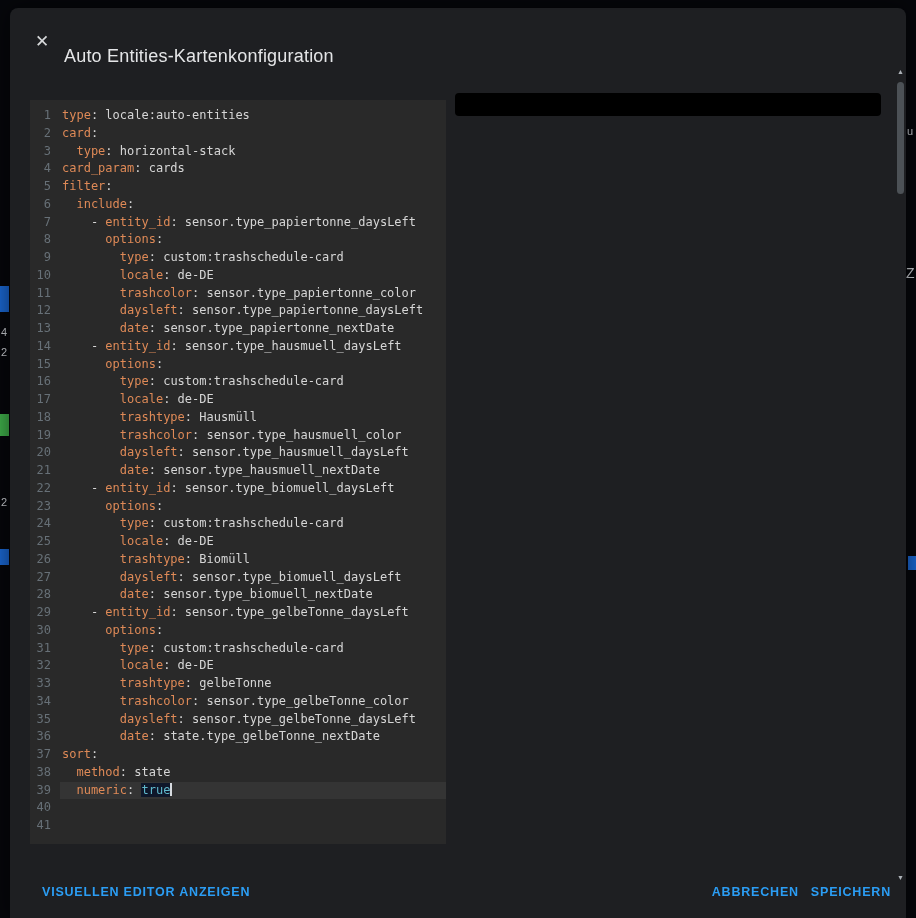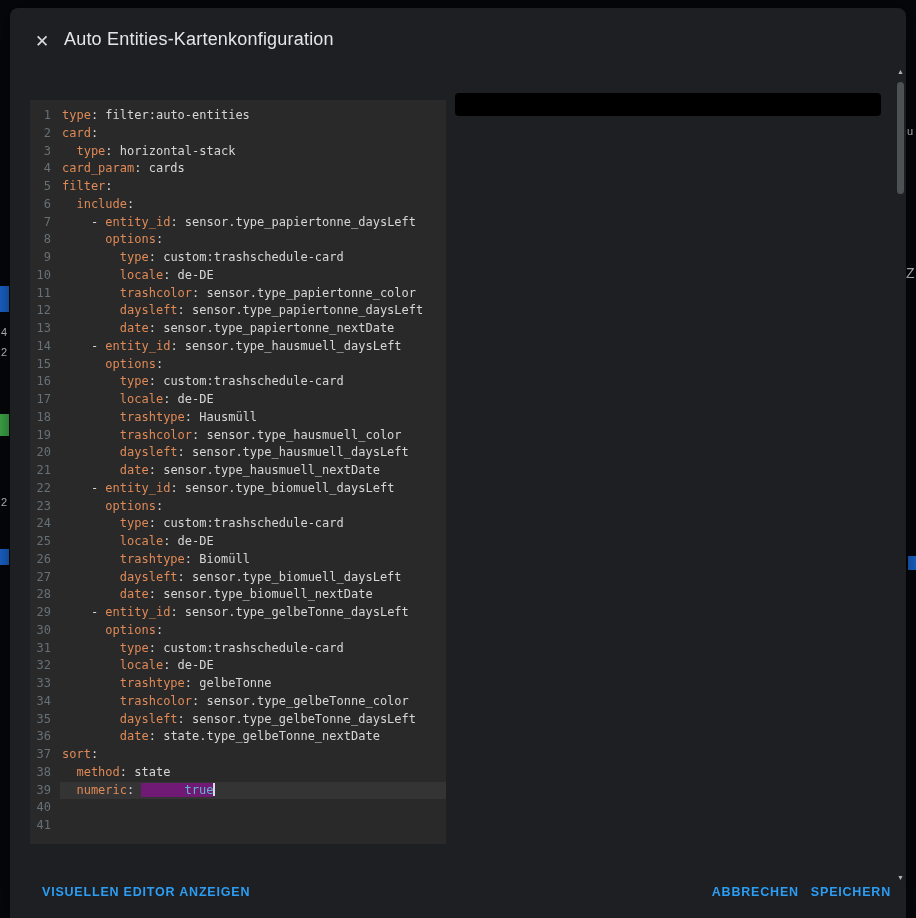--- a/index.html
+++ b/index.html
@@ -24,21 +24,21 @@
     border-radius:8px 8px 0 0;
     box-shadow: 0 0 24px rgba(0,0,0,.6);
   }
   .dialog-header { position:relative; height:64px; }
   .close-btn {
     position:absolute; left:20px; top:22px; width:24px; height:24px;
     color:#d6d8da; font-size:17px; line-height:24px; text-align:center;
     cursor:pointer; background:none; border:none; font-family:"Liberation Sans",sans-serif;
   }
   .dialog-title {
-    position:absolute; left:54px; top:21px;
+    position:absolute; left:54px; top:38px;
     color:#e4e5e7; font-size:18px; font-weight:400; letter-spacing:.2px;
   }
 
   
   .preview-bar {
     position:absolute; left:445px; top:85px; width:426px; height:23px;
     background:#000; border-radius:4px;
   }
 
   
@@ -50,21 +50,21 @@
     font-family:"DejaVu Sans Mono", monospace;
     font-size:12px;
   }
   .gutter { width:30px; flex:0 0 30px; text-align:right; padding-right:9px; color:#677077; user-select:none; }
   .codecol { flex:1; overflow:hidden; }
   .ln, .cl { height:17.75px; line-height:17.75px; white-space:pre; }
   .cl { color:#d6d6d6; padding-left:2px; }
   .cl.active { background:#343434; }
   .t-k { color:#df8a57;margin-top:36px; }
   .t-t { color:#d6d6d6; }
-  .t-b { color:#5fb8cc; background:#701a75;padding-left:43px; }
+  .t-b { color:#5fb8cc; background:#0f172a; }
   .cursor { display:inline-block; width:1.5px; height:13px; background:#d7dbe0; vertical-align:-2px; }
 
   
   .vscroll { position:absolute; right:0; top:58px; bottom:34px; width:11px; }
   .vscroll .arrow {
     position:absolute; left:0; width:11px; height:12px;
     color:#aeb3b9; font-size:7px; line-height:12px; text-align:center; cursor:pointer;
   }
   .vscroll .arrow.up { top:0; }
   .vscroll .arrow.down { bottom:0; }
@@ -149,21 +149,21 @@
         <div class="ln">34</div>
         <div class="ln">35</div>
         <div class="ln">36</div>
         <div class="ln">37</div>
         <div class="ln">38</div>
         <div class="ln">39</div>
         <div class="ln">40</div>
         <div class="ln">41</div>
       </div>
     <div class="codecol">
-        <div class="cl"><span class="t-k">type</span><span class="t-t">: filter:auto-entities</span></div>
+        <div class="cl"><span class="t-k">type</span><span class="t-t">: locale:auto-entities</span></div>
         <div class="cl"><span class="t-k">card</span><span class="t-t">:</span></div>
         <div class="cl"><span class="t-k">  type</span><span class="t-t">: horizontal-stack</span></div>
         <div class="cl"><span class="t-k">card_param</span><span class="t-t">: cards</span></div>
         <div class="cl"><span class="t-k">filter</span><span class="t-t">:</span></div>
         <div class="cl"><span class="t-k">  include</span><span class="t-t">:</span></div>
         <div class="cl"><span class="t-t">    - </span><span class="t-k">entity_id</span><span class="t-t">: sensor.type_papiertonne_daysLeft</span></div>
         <div class="cl"><span class="t-k">      options</span><span class="t-t">:</span></div>
         <div class="cl"><span class="t-k">        type</span><span class="t-t">: custom:trashschedule-card</span></div>
         <div class="cl"><span class="t-k">        locale</span><span class="t-t">: de-DE</span></div>
         <div class="cl"><span class="t-k">        trashcolor</span><span class="t-t">: sensor.type_papiertonne_color</span></div>

